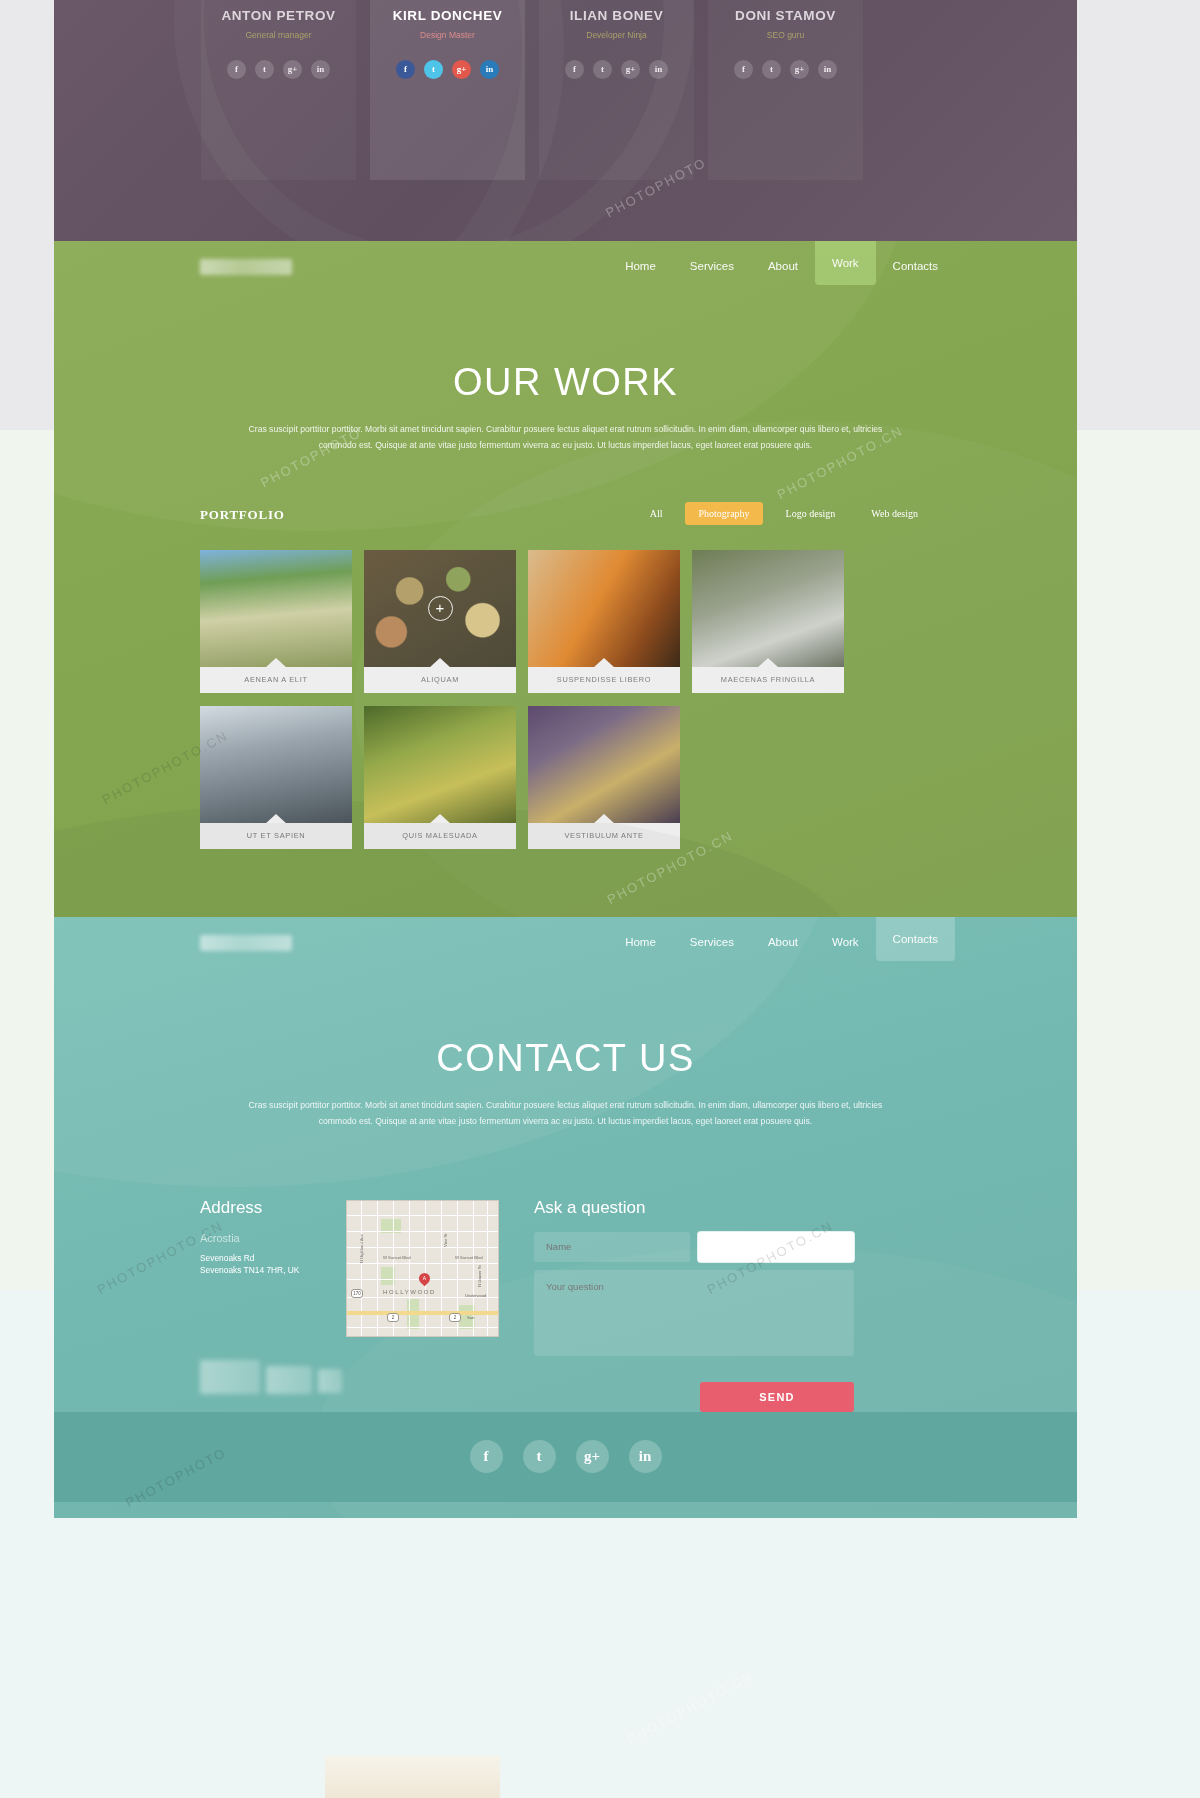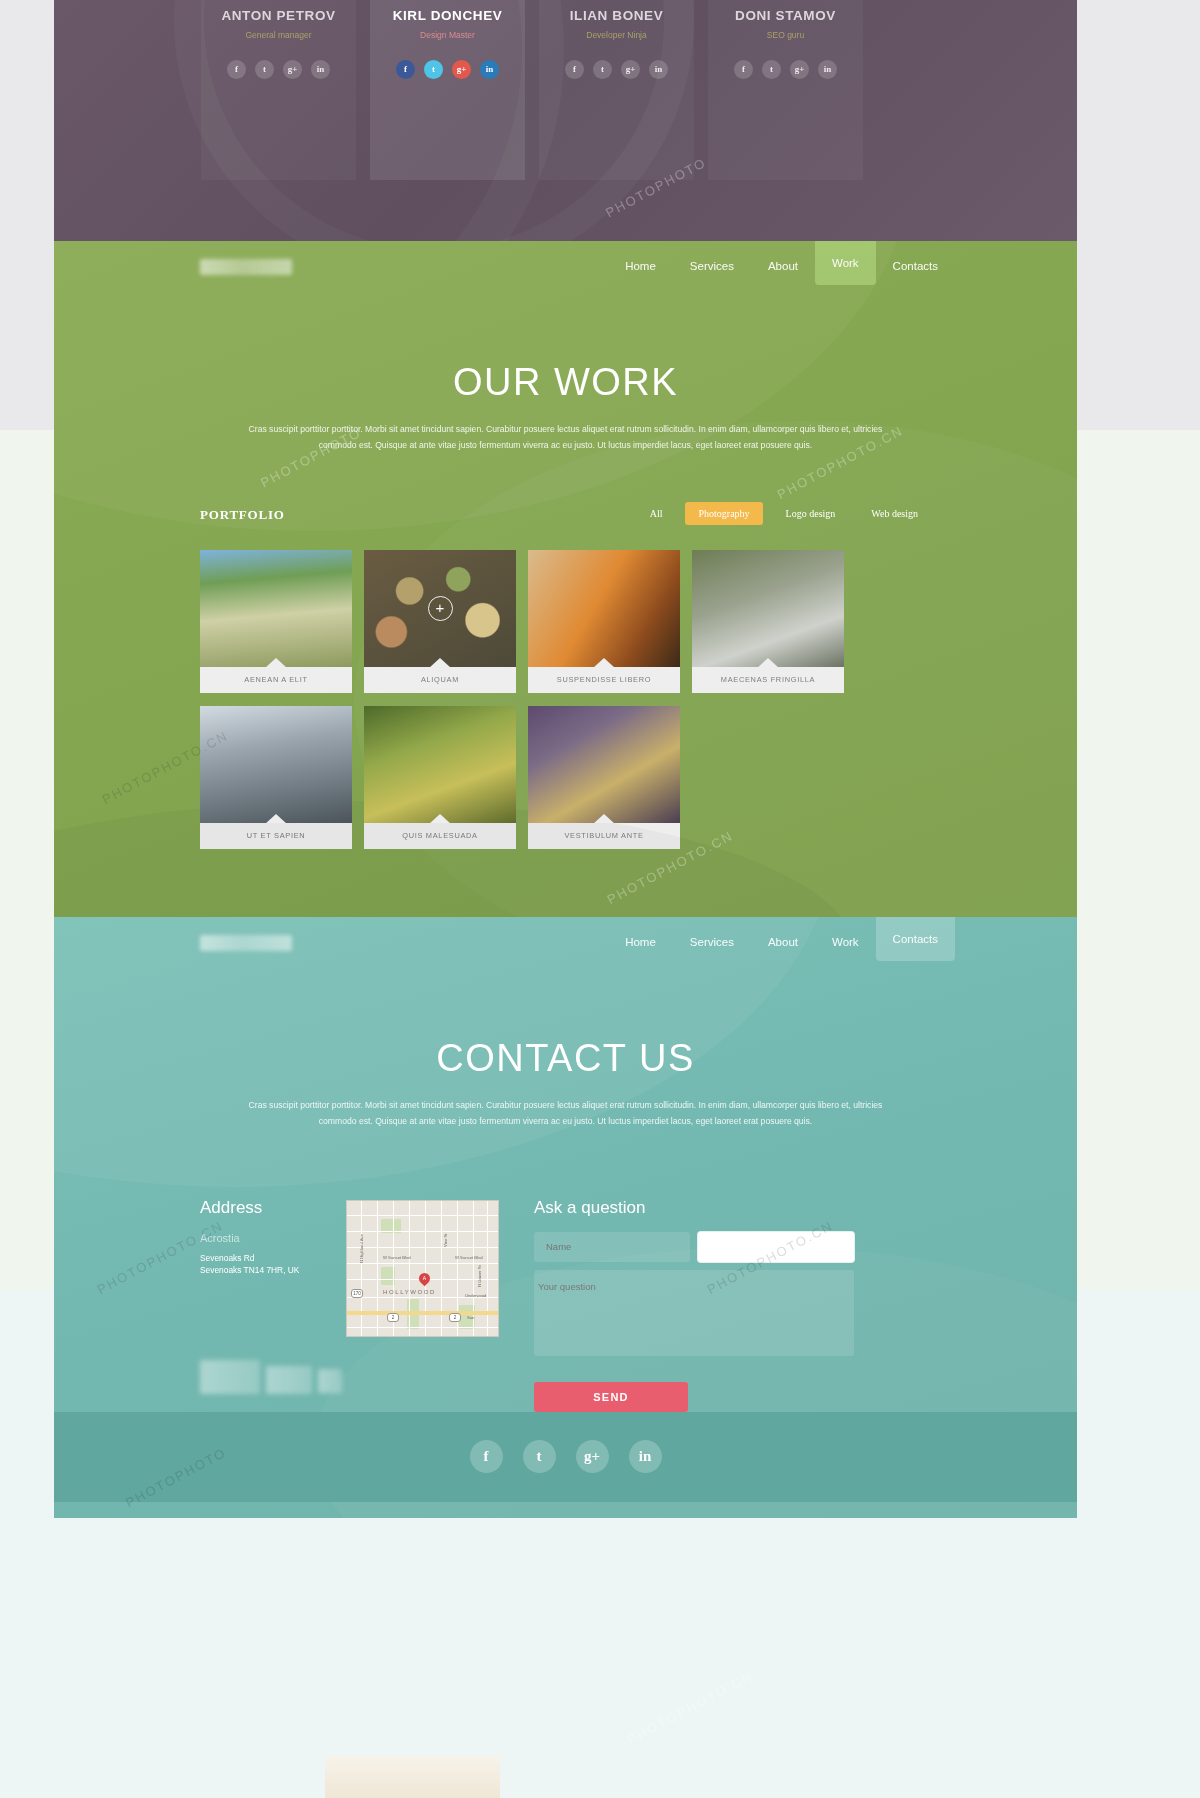--- a/index.html
+++ b/index.html
@@ -210,24 +210,24 @@
     background: rgba(255,255,255,.12); border: none; border-radius: 3px;
     height: 30px; color: rgba(255,255,255,.62); font-size: 9.5px;
     padding: 0 12px; font-family: "Liberation Sans", sans-serif;
   }
   .field.name { width: 156px; }
   .field.email {
     width: 156px; background: #ffffff; color: #6fb3ab;
     box-shadow: 0 0 0 1px rgba(255,255,255,.8);
   }
   .field.msg {
-    width: 320px; height: 86px; margin-top: 8px; padding: 10px 4px;
+    width: 320px; height: 86px; margin-top: 8px; padding: 10px 12px;
     resize: none; line-height: 1.4;
   }
-  .send-wrap { display: flex; justify-content: flex-start; margin-top: 22px; }
+  .send-wrap { display: flex; justify-content: flex-end; margin-top: 22px; }
   .send {
     width: 154px; height: 30px; background: #e8596a; border: none; border-radius: 3px;
     color: #ffffff; font-size: 11px; font-weight: 700; letter-spacing: 1.2px;
     font-family: "Liberation Sans", sans-serif; cursor: pointer;
   }
 
   .footer {
     position: relative; width: 1023px; height: 90px;
     background: #5fa79f; display: flex; align-items: center; justify-content: center; gap: 20px;
   }

